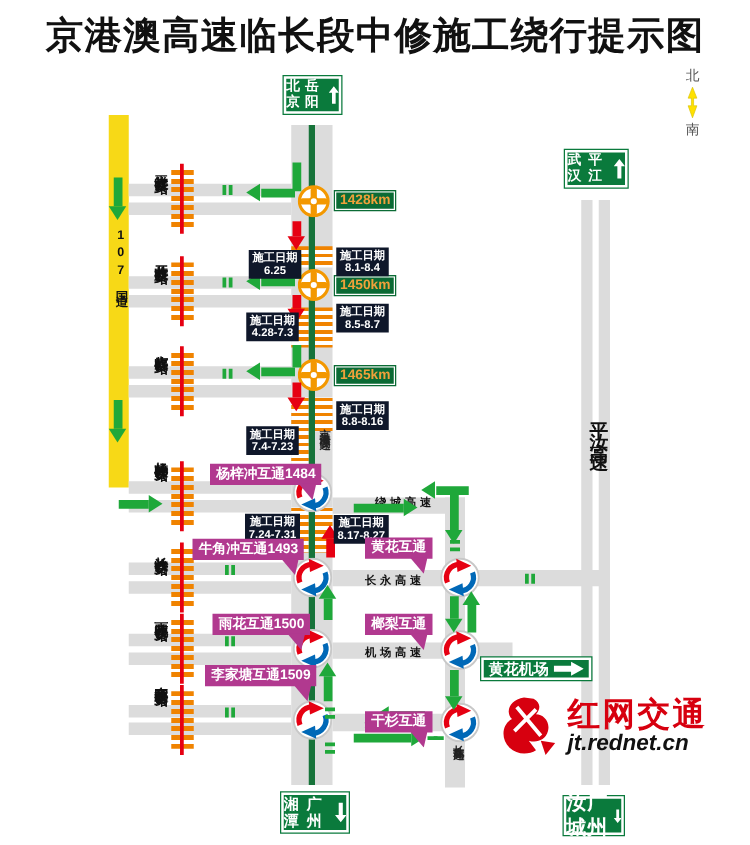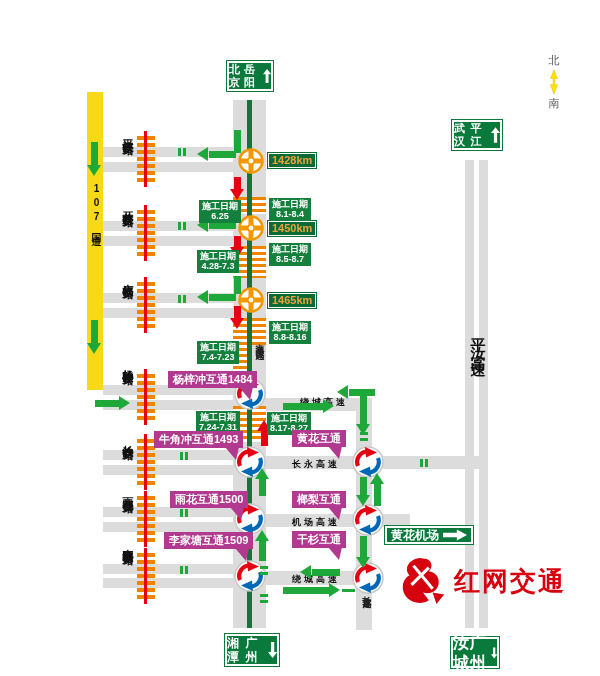--- a/index.html
+++ b/index.html
@@ -6,21 +6,21 @@
   #canvas{position:relative;width:600px;height:676px;background:#fff;overflow:hidden;
     font-family:"Liberation Sans","DejaVu Sans",sans-serif}
   .abs{position:absolute}
   .road{position:absolute;background:#dcdcdc}
   .vt{position:absolute;writing-mode:vertical-rl;text-orientation:upright;font-weight:bold;color:#111;white-space:nowrap}
   .rn{position:absolute;font-size:9px;font-weight:bold;color:#111;letter-spacing:3px;white-space:nowrap}
   .gsign{position:absolute;background:#0a7a3c;border:2px solid #fff;box-shadow:0 0 0 1px #0a7a3c;
     color:#fff;font-weight:bold;display:flex;align-items:center;justify-content:center;gap:4px;box-sizing:border-box}
   .gsign .col{display:flex;flex-direction:row;line-height:1.2;font-size:11px}
   .plabel{position:absolute;background:#b1398f;color:#fff;font-weight:bold;font-size:11px;line-height:13px;padding:2px 5px;white-space:nowrap}
-  .rlabel{position:absolute;background:#15803d;color:#fff;font-weight:bold;font-size:9px;line-height:1.15;text-align:center;padding:1px 3px;white-space:nowrap}
+  .rlabel{position:absolute;background:#0f172a;color:#fff;font-weight:bold;font-size:9px;line-height:1.15;text-align:center;padding:1px 3px;white-space:nowrap}
   .kml{position:absolute;background:#0b6b35;border:1px solid #fff;outline:1px solid #0b6b35;color:#f0a13a;
     font-weight:bold;font-size:11px;line-height:13px;padding:0 3px;white-space:nowrap}
   .bar{position:absolute;background:#1fa83a}
   .bar.red{background:#e60012}
   .hd{position:absolute;width:0;height:0}
   .hd.l{border-top:7px solid transparent;border-bottom:7px solid transparent;border-right:11px solid #1fa83a}
   .hd.r{border-top:7px solid transparent;border-bottom:7px solid transparent;border-left:11px solid #1fa83a}
   .hd.d{border-left:7px solid transparent;border-right:7px solid transparent;border-top:11px solid #1fa83a}
   .hd.u{border-left:7px solid transparent;border-right:7px solid transparent;border-bottom:11px solid #1fa83a}
   .hd.d.red{border-top-color:#e60012}
@@ -319,21 +319,21 @@
     <svg width="14" height="13" style="position:absolute;right:4px;bottom:-12px">
         <polygon points="0,0 14,0 11,13" fill="#b1398f"></polygon>
       </svg>
   </div>
   <div class="plabel" style="left:292px;top:491px">
     <span>榔梨互通</span>
     <svg width="14" height="13" style="position:absolute;right:4px;bottom:-12px">
         <polygon points="0,0 14,0 11,13" fill="#b1398f"></polygon>
       </svg>
   </div>
-  <div class="plabel" style="left:292px;top:531px">
+  <div class="plabel" style="left:292px;top:569px">
     <span>干杉互通</span>
     <svg width="14" height="13" style="position:absolute;right:4px;bottom:-12px">
         <polygon points="0,0 14,0 11,13" fill="#b1398f"></polygon>
       </svg>
   </div>
 
   <div class="gsign" style="left:227px;top:61px;width:46px;height:30px">
     <div class="col">
         <span>北京</span>
         <span>岳阳</span>
@@ -385,17 +385,19 @@
   </div>
 
   <div class="abs" style="left:400px;top:554px;width:180px;height:54px;display:flex;align-items:center;gap:6px">
     <svg width="48" height="50" viewBox="0 0 50 52">
       <path d="M20,2 C8,4 4,14 10,20 C2,24 0,36 8,44 C14,50 24,50 30,46 L24,38 C30,40 38,38 40,30 C42,22 36,16 30,16 C34,12 34,6 28,3 Z" fill="#d7000f"></path>
       <path d="M14,10 L34,34 M12,30 L30,12" stroke="#fff" stroke-width="3.2"></path>
       <polygon points="34,38 46,40 38,50" fill="#d7000f"></polygon>
     </svg>
     <div>
       <div class="logo-cn">红网交通</div>
-    </div>
-  </div>
-
+      <div class="logo-en">jt.rednet.cn</div>
+    </div>
+  </div>
+
+  <div class="title">京港澳高速临长段中修施工绕行提示图</div>
 
 </div>
 
 </body></html>

